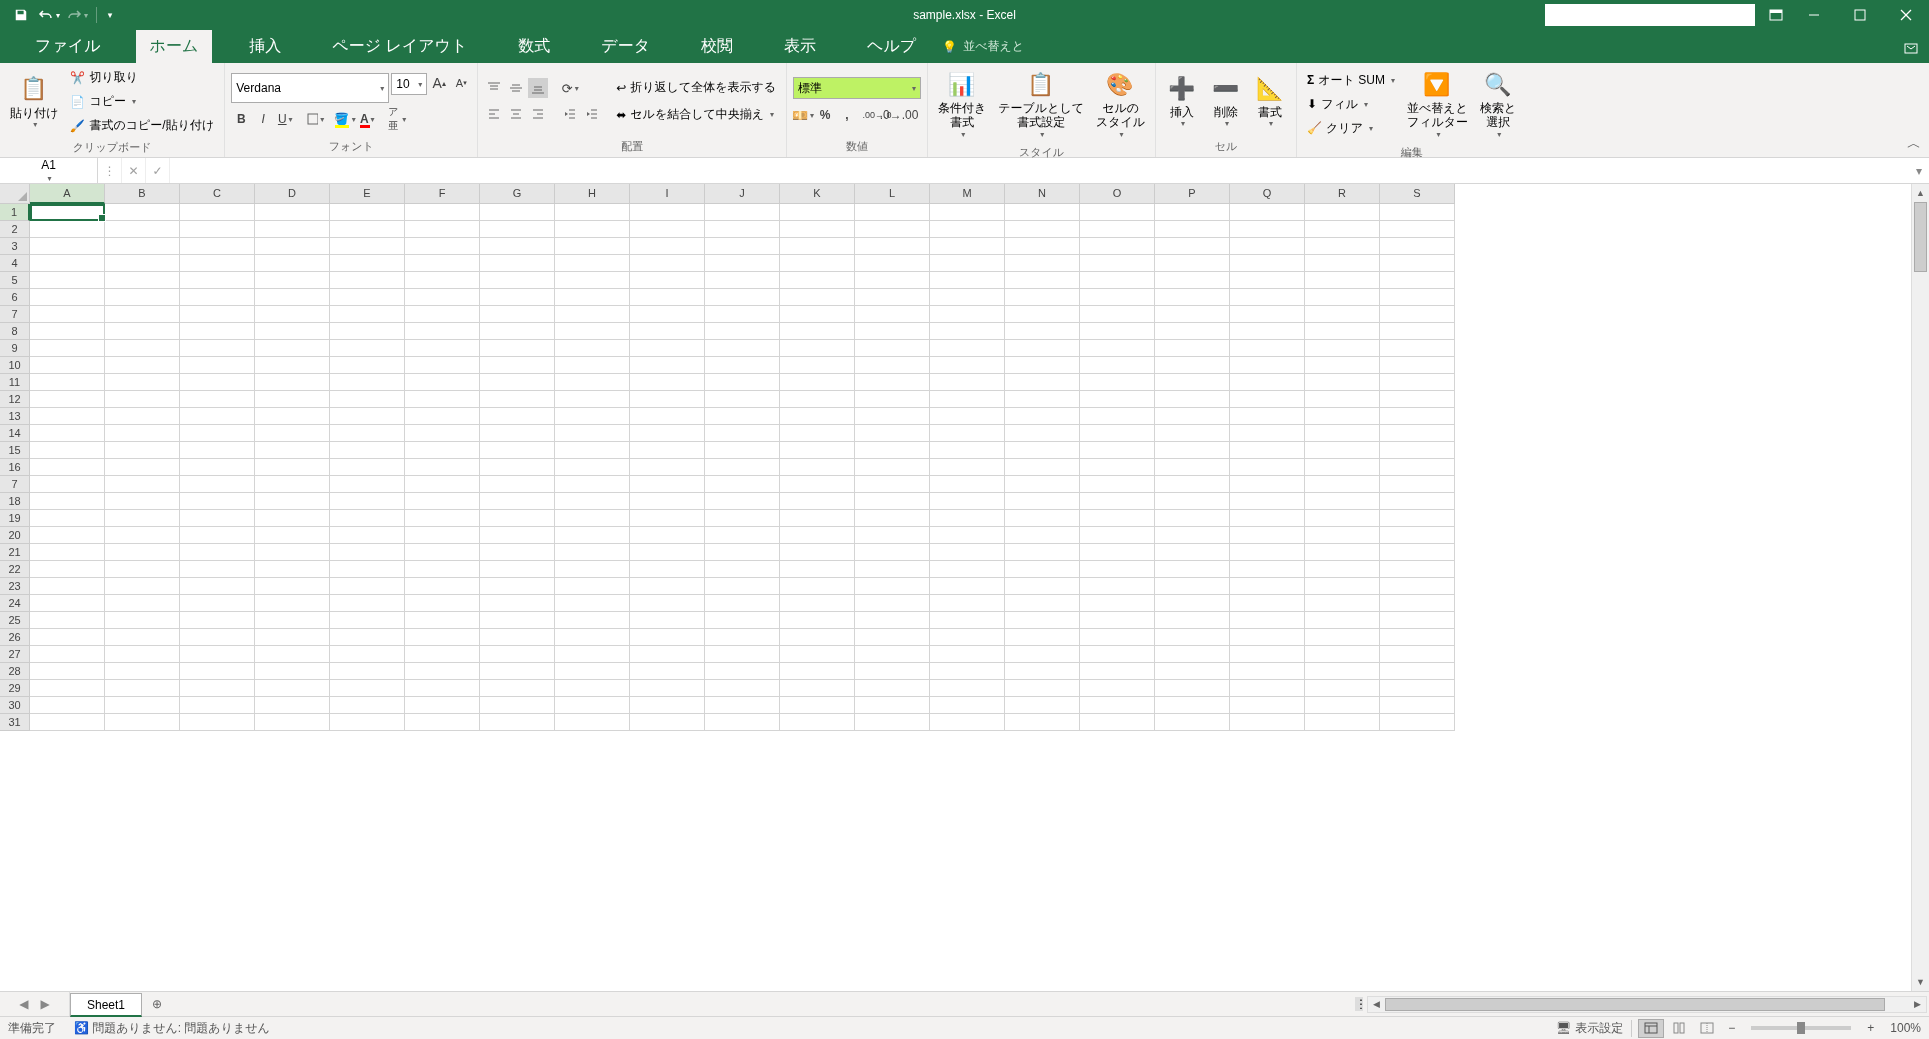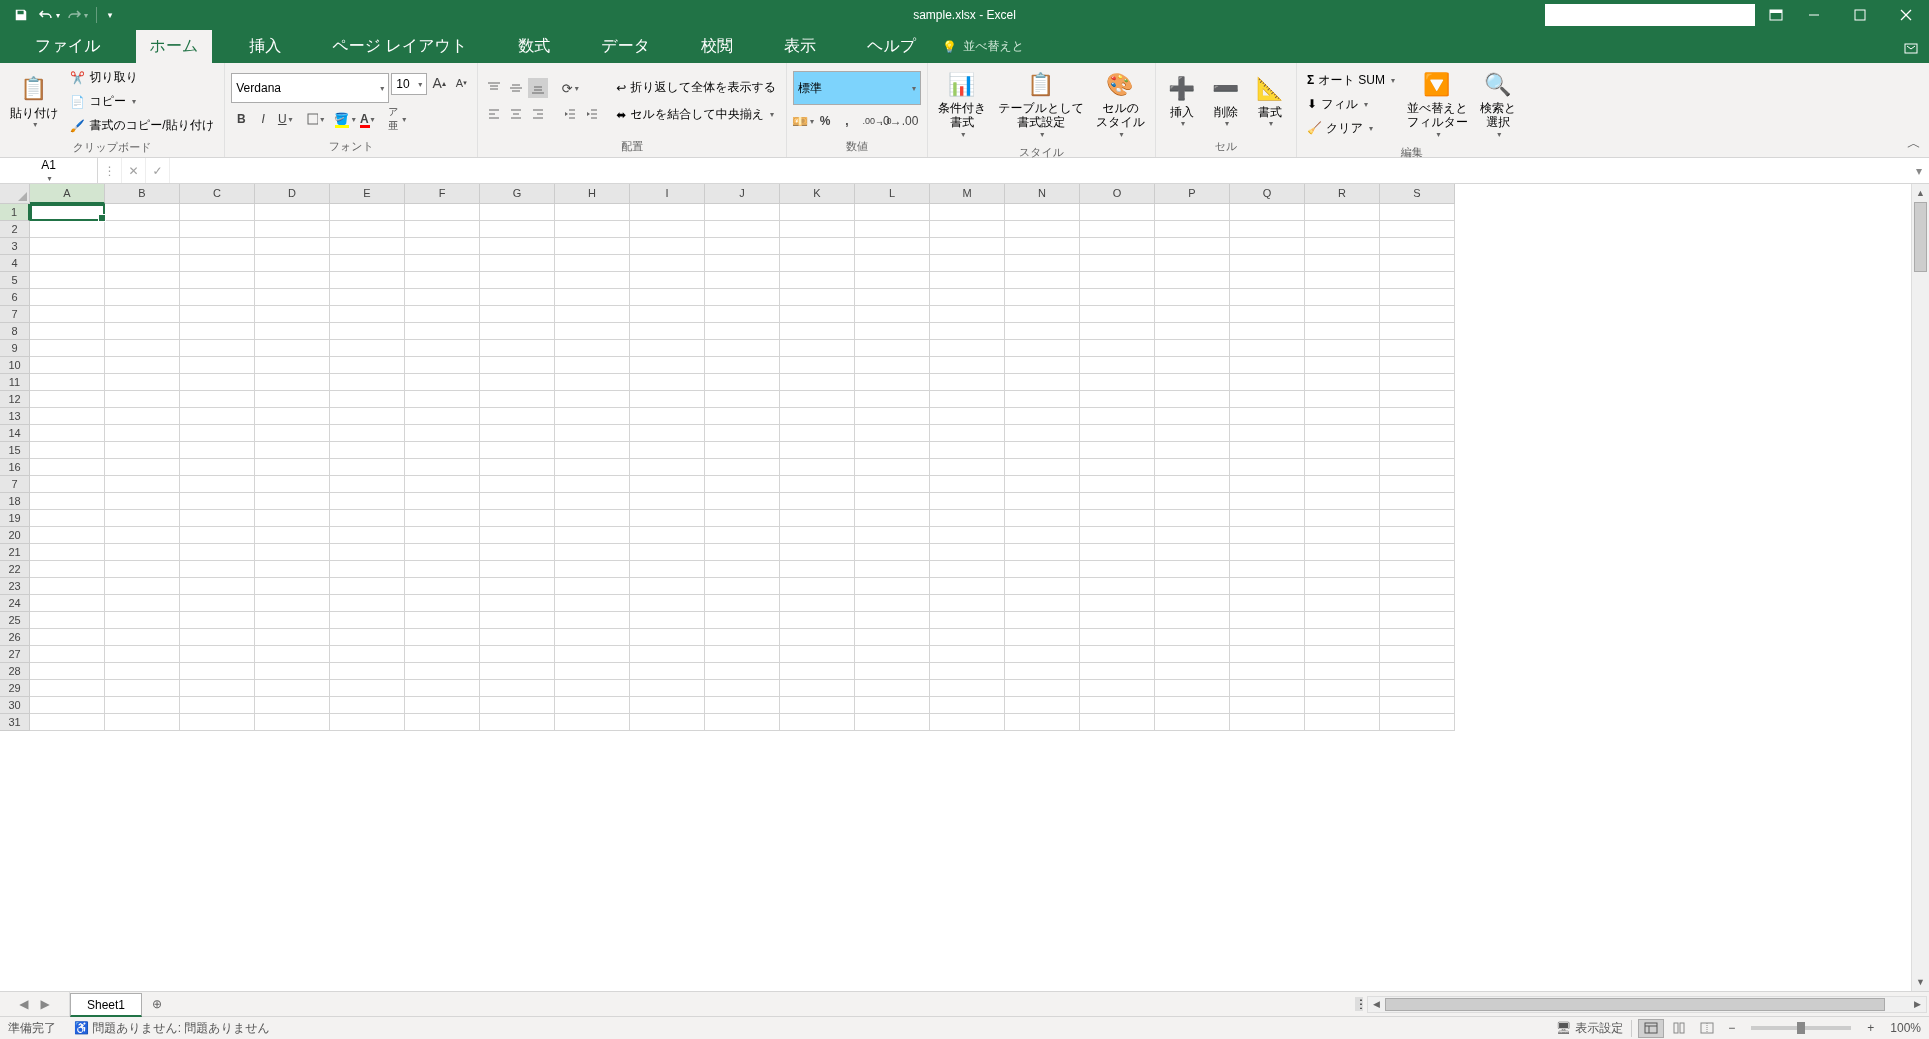--- a/index.html
+++ b/index.html
@@ -32,21 +32,21 @@
 .group-label { text-align: center; font-size: 11px; color: #666; padding-bottom: 3px; position: relative; }
 .big-btn { display: flex; flex-direction: column; align-items: center; justify-content: center; padding: 2px 4px; min-width: 40px; text-align: center; font-size: 11px; line-height: 1.2; }
 .big-btn .icon-lg { width: 32px; height: 32px; display: flex; align-items: center; justify-content: center; font-size: 22px; }
 .small-btn { display: flex; align-items: center; padding: 2px 4px; font-size: 11px; gap: 4px; }
 .vcol { display: flex; flex-direction: column; gap: 3px; }
 .icon-row { display: flex; gap: 2px; }
 .icon-sm { width: 20px; height: 20px; display: flex; align-items: center; justify-content: center; font-size: 13px; color: #444; border: 1px solid transparent; }
 .drop-arrow { font-size: 8px; color: #666; margin-left: 2px; }
 .font-name { width: 158px; height: 30px; border: 1px solid #ababab; background: #fff; display: flex; align-items: center; padding: 0 4px; justify-content: space-between; }
 .font-size { width: 36px; height: 22px; border: 1px solid #ababab; background: #fff; display: flex; align-items: center; padding: 0 4px; justify-content: space-between; }
-.number-format { width: 128px; height: 22px; border: 1px solid #ababab; background: #7dd3fc; display: flex; align-items: center; padding: 16px 4px; justify-content: space-between; }
+.number-format { width: 128px; height: 22px; border: 1px solid #ababab; background: #bef264; display: flex; align-items: center; padding: 4px 4px; justify-content: space-between; }
 .collapse-ribbon { position: absolute; right: 8px; bottom: 4px; font-size: 14px; color: #666; }
 
 
 .name-formula { height: 26px; display: flex; border-bottom: 1px solid #d6d6d6; align-items: stretch; background: #fff; }
 .name-box { width: 98px; border-right: 1px solid #d6d6d6; display: flex; align-items: center; padding: 0 6px; justify-content: space-between; flex-direction: column; }
 .fb-btn { width: 24px; display: flex; align-items: center; justify-content: center; color: #a0a0a0; border-right: 1px solid #eee; }
 .fx-label { font-style: italic; color: #666; margin-top: 47px; }
 .formula-input { flex: 1; padding: 0 6px; display: flex; align-items: center; }
 .formula-expand { width: 20px; display: flex; align-items: center; justify-content: center; color: #888; }
 

